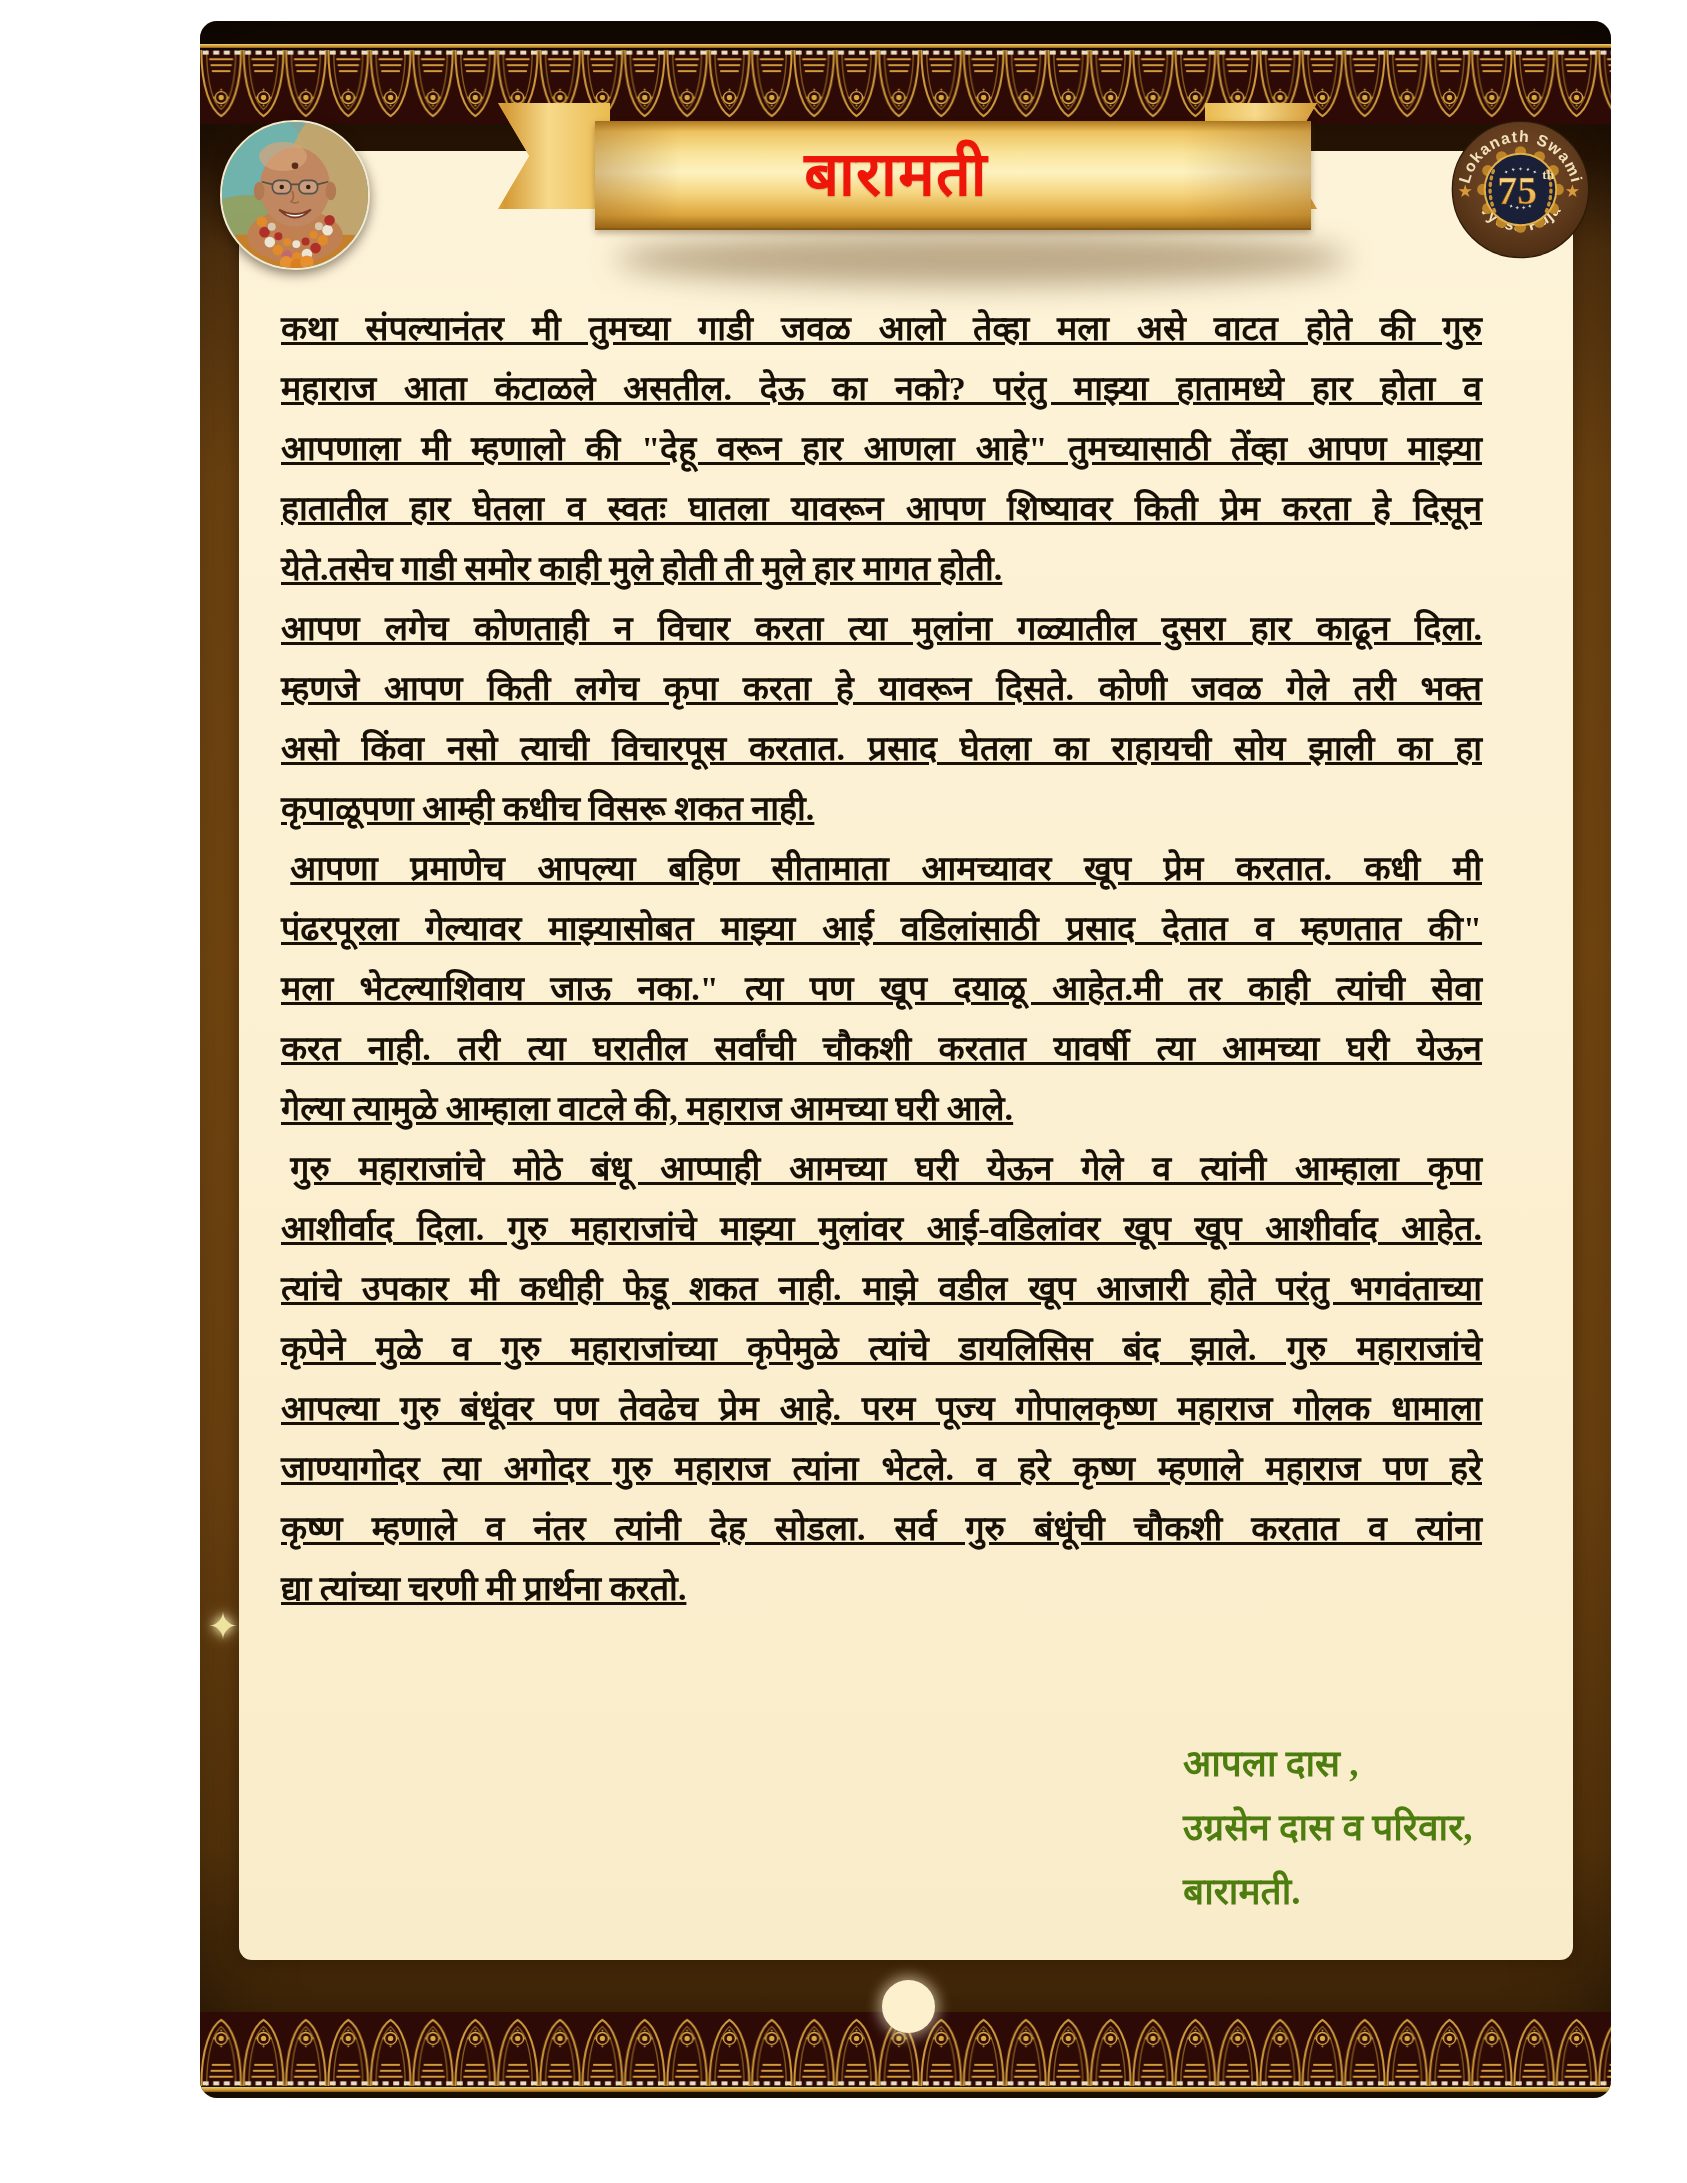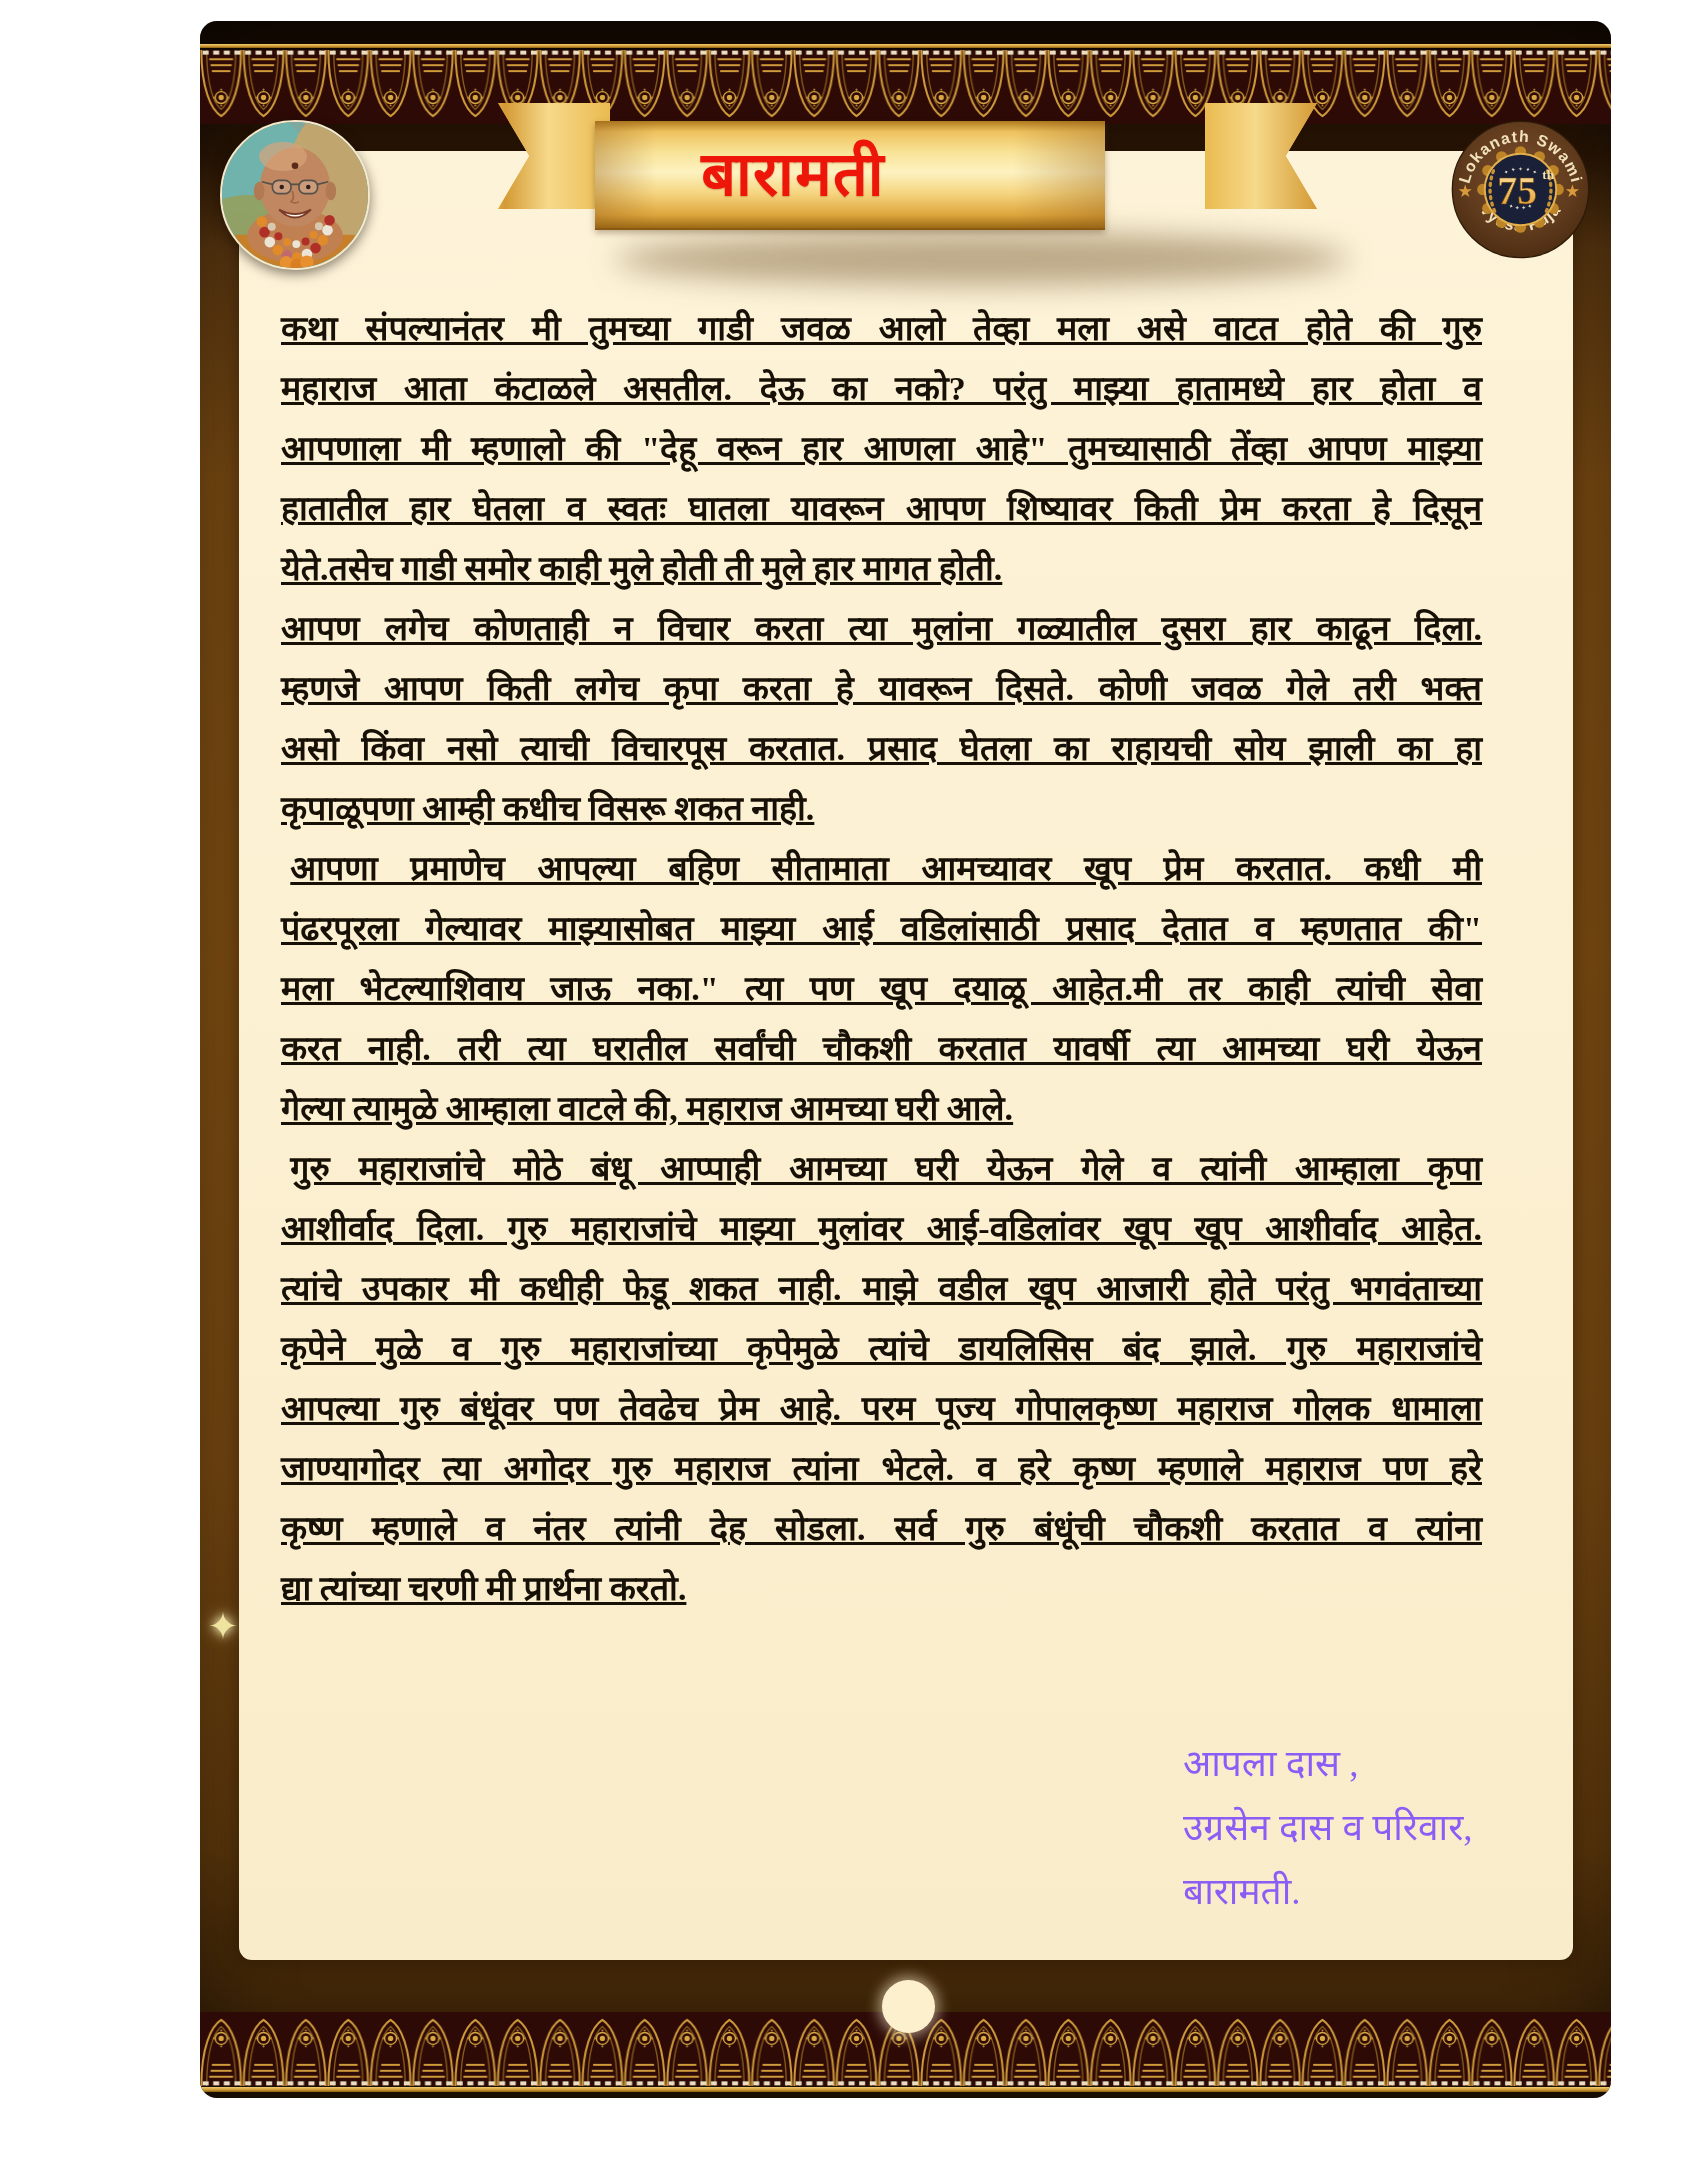--- a/index.html
+++ b/index.html
@@ -52,21 +52,21 @@
     background-color:#e3af45;
     clip-path:polygon(0% 0%,100% 0%,100% 100%,0% 100%,28% 50%);
   }
   .ribbon-tail.right{
     left:1205px;
     background:linear-gradient(270deg,#d49a35 0,#f6d98a 55%,#eabb50 100%);
     background-color:#e3af45;
     clip-path:polygon(0% 0%,100% 0%,72% 50%,100% 100%,0% 100%);
   }
   .ribbon-band{
-    position:absolute;left:595px;top:121px;width:510px;height:107px;
+    position:absolute;left:595px;top:121px;width:716px;height:107px;
     background:
       linear-gradient(90deg,rgba(150,95,25,.38) 0%,rgba(255,255,255,0) 12%,rgba(255,255,255,0) 82%,rgba(150,95,25,.38) 100%),
       linear-gradient(180deg,#b07a1e 0%,#eec25e 10%,#f9e49a 30%,#fdf2c0 48%,#f5d47e 68%,#dda53c 88%,#9c6a16 100%);
     border-bottom:2px solid #8a5a12;
     box-shadow:0 3.3px 6.6px rgba(70,40,5,.35);
     display:flex;align-items:center;justify-content:center;
   }
   .ribbon-title{
     font-size:61px;font-weight:bold;color:#ee1509;letter-spacing:1.3px;
     transform:translateX(-57px);line-height:1;
@@ -88,21 +88,21 @@
     line-height:60px;white-space:nowrap;
     text-align:justify;text-align-last:justify;text-decoration:underline;
   }
   .line.last{text-align-last:left;}
   .para:nth-child(3) .line:first-child,
   .para:nth-child(4) .line:first-child{padding-left:9.3px;}
 
   
   .signature{
     position:absolute;left:1183px;top:1732px;
-    font-size:37px;font-weight:normal;color:#8b5cf6;
+    font-size:37px;font-weight:bold;color:#4d7c0f;
   }
   .sig-line{line-height:64px;white-space:nowrap;}
 
   
   .bottom-dot{
     position:absolute;left:882px;top:1980px;width:53px;height:53px;border-radius:50%;
     background:#fdf0cd;box-shadow:0 0 13.2px 4px rgba(253,240,205,.55);
   }
   .sparkle{
     position:absolute;left:202px;top:1606px;width:42px;height:42px;

